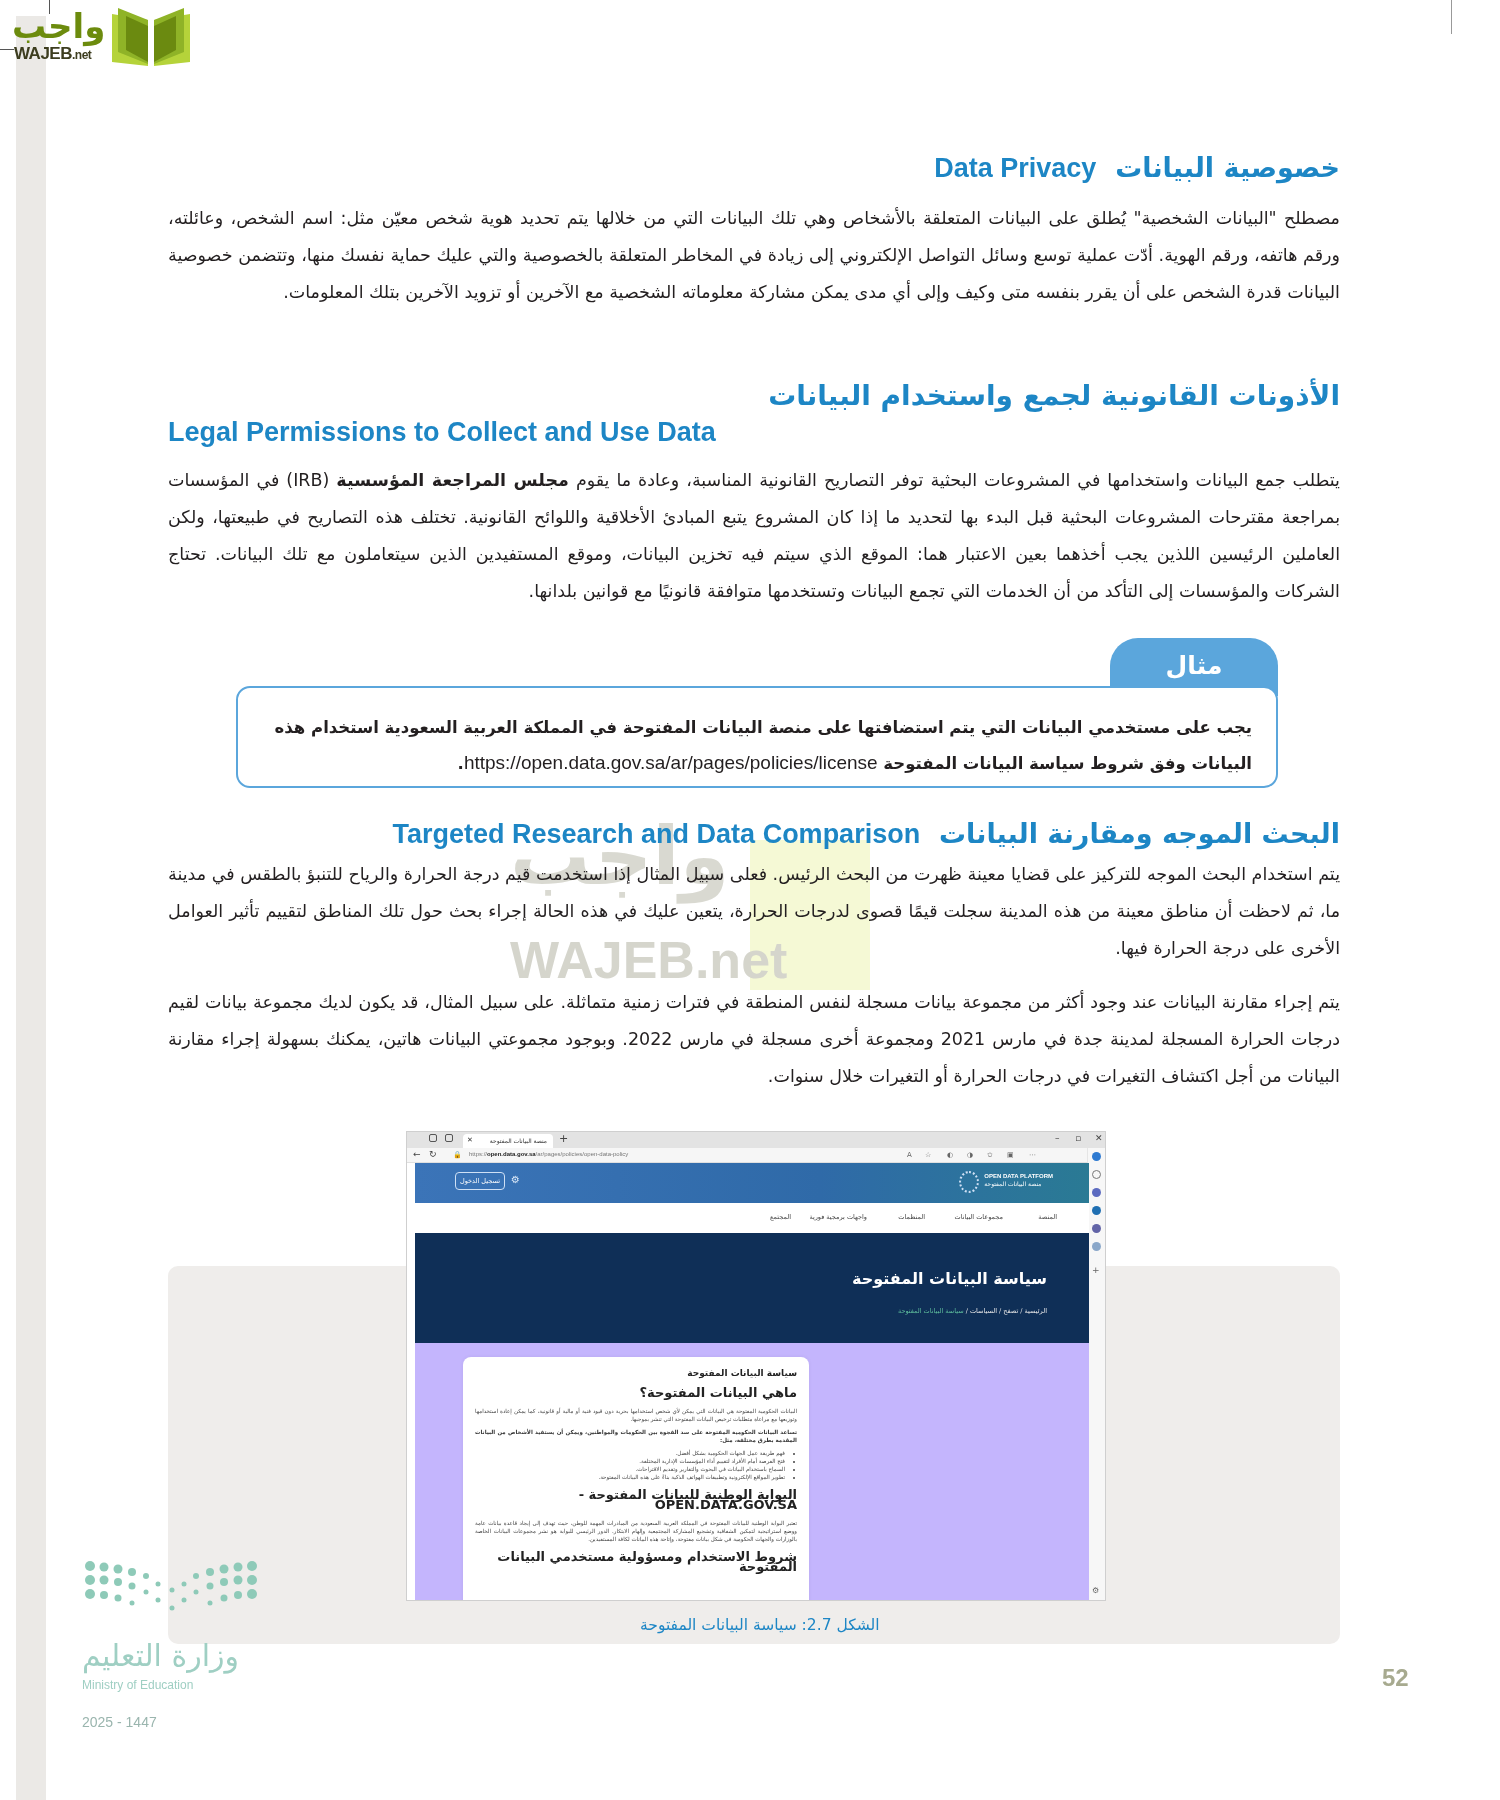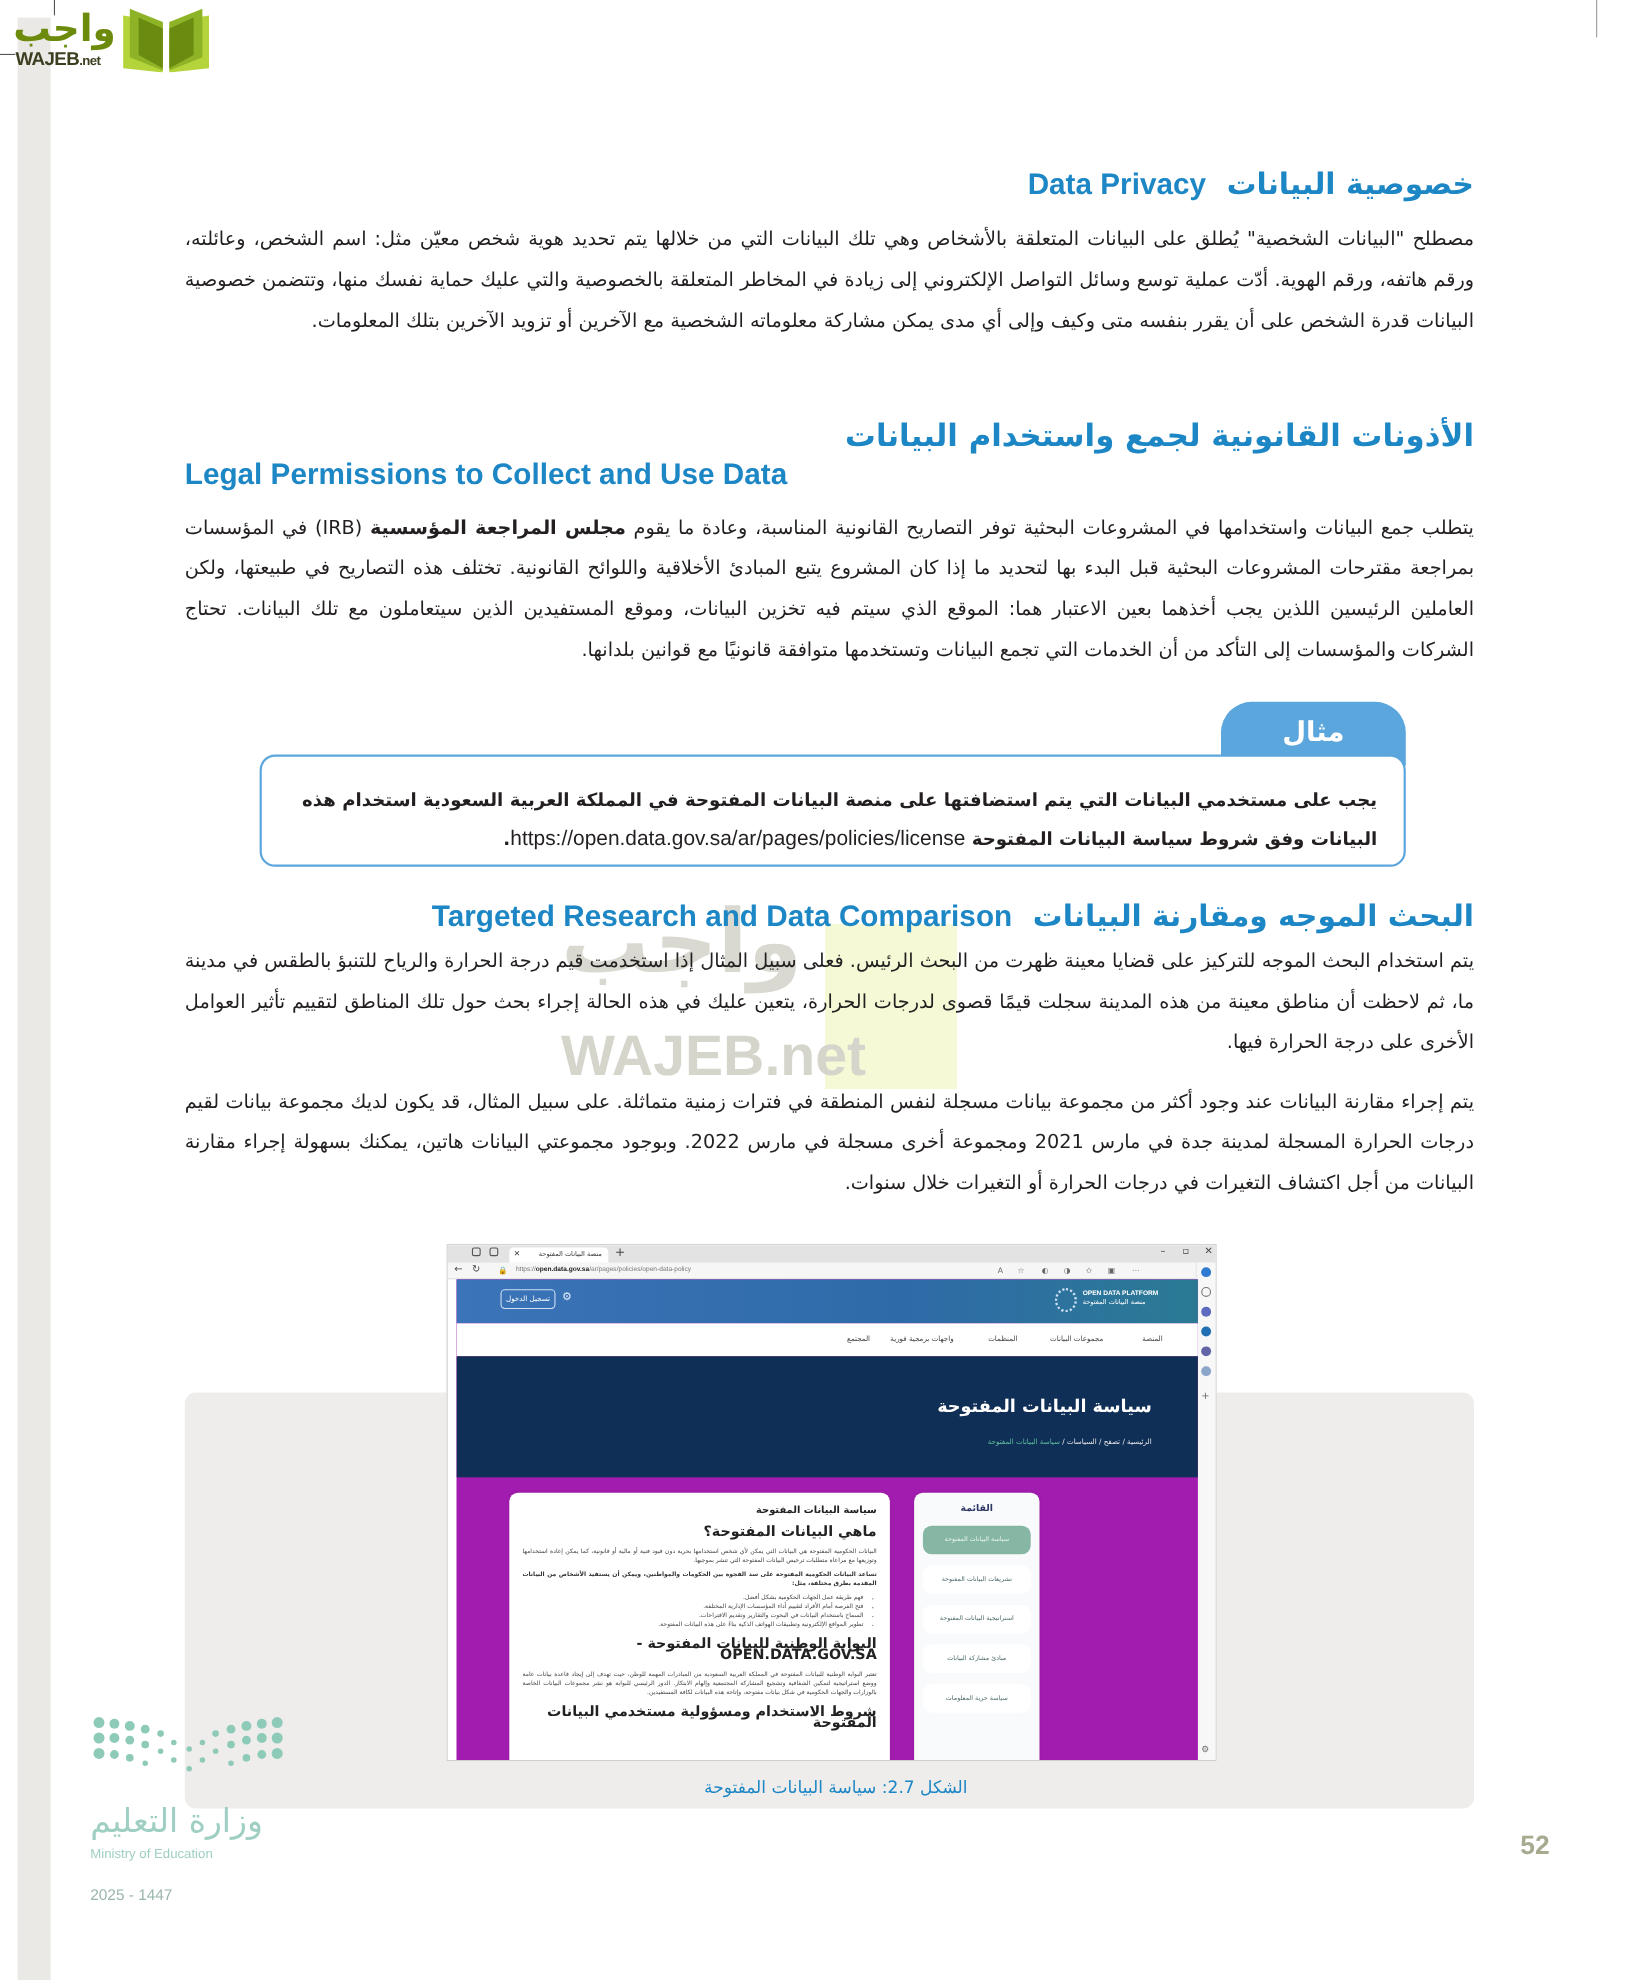--- a/index.html
+++ b/index.html
@@ -57,21 +57,21 @@
   .b-newtab { position: absolute; left: 152px; top: 0; font-size: 11px; color: #444; }
   .b-tb-icon { position: absolute; top: 2px; width: 8px; height: 8px; border: 1px solid #555; border-radius: 2px; }
   .b-winctl { position: absolute; top: 1px; font-size: 9px; color: #444; }
   .b-addr { height: 15px; background: #f6f6f6; position: relative; border-bottom: 1px solid #e0e0e0; }
   .b-addr-text { position: absolute; left: 62px; top: 3px; font-size: 6px; color: #777; font-family: "Liberation Sans", sans-serif; }
   .b-addr-text b { color: #222; }
   .b-nav { position: absolute; top: 1px; font-size: 9px; color: #444; }
   .b-ext { position: absolute; top: 3px; font-size: 7px; color: #666; }
   .b-sidebar { position: absolute; right: 0; top: 16px; width: 18px; height: 454px; background: #f7f7f7; border-left: 1px solid #e5e5e5; }
   .b-side-ic { position: absolute; left: 4px; width: 9px; height: 9px; border-radius: 50%; }
-  .b-page { position: absolute; left: 8px; top: 31px; width: 674px; height: 439px; background: #a21caf; overflow: hidden; }
+  .b-page { position: absolute; left: 8px; top: 31px; width: 674px; height: 439px; background: #c4b5fd; overflow: hidden; }
   .b-header { height: 40px; background: linear-gradient(90deg, #3b74b8 0%, #2f6aa8 60%, #2a7a94 100%); position: relative; }
   .b-login { position: absolute; left: 40px; top: 9px; width: 50px; height: 18px; border: 1px solid #cfe0f5; border-radius: 4px; color: #fff; font-size: 6.5px; text-align: center; line-height: 16px; direction: rtl; }
   .b-gear { position: absolute; left: 96px; top: 11px; font-size: 10px; color: #dbe8f7; }
   .b-logo-txt { position: absolute; right: 36px; top: 9px; color: #fff; font-size: 6px; line-height: 8px; text-align: left; font-family: "Liberation Sans", sans-serif; font-weight: bold; }
   .b-logo-txt .ar { font-family: "DejaVu Sans", sans-serif; font-weight: normal; direction: rtl; }
   .b-logo-ic { position: absolute; right: 110px; top: 8px; width: 20px; height: 22px; border-radius: 50%; border: 2px dotted #cfe0f5; }
   .b-menu { height: 30px; background: #fff; position: relative; direction: rtl; }
   .b-menu-item { position: absolute; top: 10px; font-size: 6.5px; color: #444; white-space: nowrap; }
   .b-hero { height: 110px; background: #0f2f57; position: relative; direction: rtl; }
   .b-hero-title { position: absolute; right: 42px; top: 36px; color: #fff; font-size: 16px; font-weight: bold; }
@@ -221,28 +221,20 @@
         <p class="bold">تساعد البيانات الحكومية المفتوحة على سد الفجوة بين الحكومات والمواطنين، ويمكن أن يستفيد الأشخاص من البيانات المقدمة بطرق مختلفة، مثل:</p>
         <ul>
           <li>فهم طريقة عمل الجهات الحكومية بشكل أفضل.</li>
           <li>فتح الفرصة أمام الأفراد لتقييم أداء المؤسسات الإدارية المختلفة.</li>
           <li>السماح باستخدام البيانات في البحوث والتقارير وتقديم الاقتراحات.</li>
           <li>تطوير المواقع الإلكترونية وتطبيقات الهواتف الذكية بناءً على هذه البيانات المفتوحة.</li>
         </ul>
         <h5>البوابة الوطنية للبيانات المفتوحة - OPEN.DATA.GOV.SA</h5>
         <p>تعتبر البوابة الوطنية للبيانات المفتوحة في المملكة العربية السعودية من المبادرات المهمة للوطن، حيث تهدف إلى إيجاد قاعدة بيانات عامة ووضع استراتيجية لتمكين الشفافية وتشجيع المشاركة المجتمعية وإلهام الابتكار. الدور الرئيسي للبوابة هو نشر مجموعات البيانات الخاصة بالوزارات والجهات الحكومية في شكل بيانات مفتوحة، وإتاحة هذه البيانات لكافة المستفيدين.</p>
         <h5>شروط الاستخدام ومسؤولية مستخدمي البيانات المفتوحة</h5>
-      </div>
-      <div class="b-aside">
-        <div class="b-aside-title">القائمة</div>
-        <div class="b-aside-item active">سياسة البيانات المفتوحة</div>
-        <div class="b-aside-item">تشريعات البيانات المفتوحة</div>
-        <div class="b-aside-item">استراتيجية البيانات المفتوحة</div>
-        <div class="b-aside-item">مبادئ مشاركة البيانات</div>
-        <div class="b-aside-item">سياسة حرية المعلومات</div>
       </div>
     </div>
   </div>
 </div>
 
 <div class="caption">الشكل 2.7: سياسة البيانات المفتوحة</div>
 
 <div class="moe">
   <svg class="moe-dots" viewBox="0 0 180 60">
     <g fill="#8ecab8">

